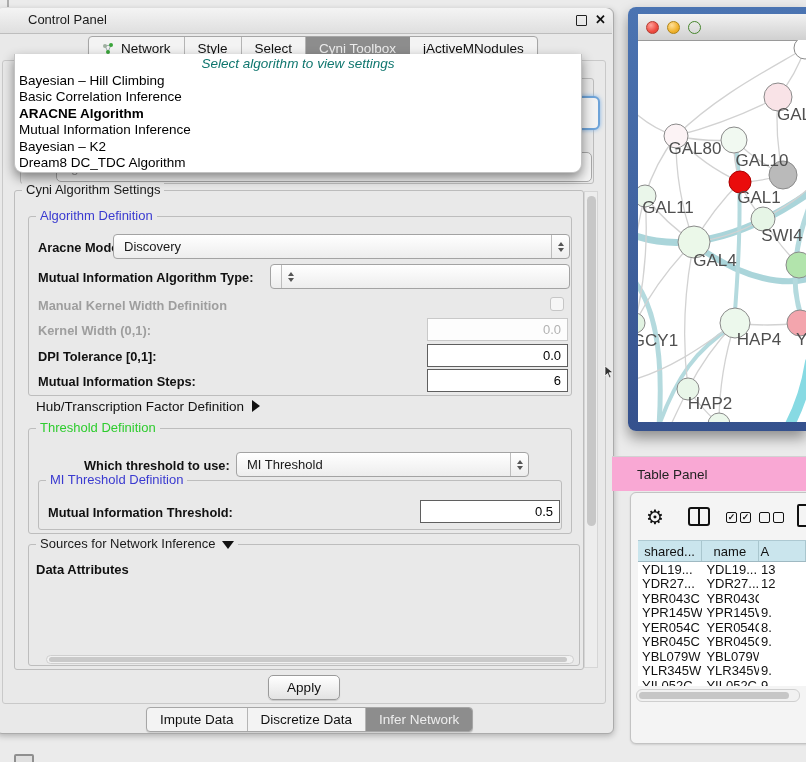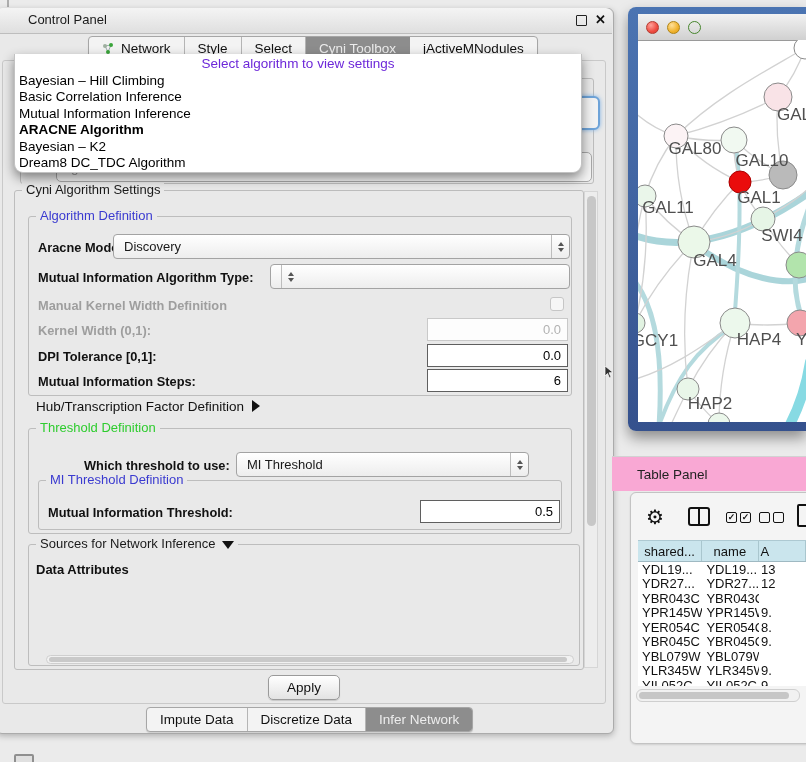--- a/index.html
+++ b/index.html
@@ -46,21 +46,21 @@
   .attr-item{height:17.2px;line-height:17.2px;background:#3e68c8;color:#fff;font-size:13px;padding-left:8px;
              width:calc(100% - 11px);box-sizing:border-box;}
   .scroll-track-v{background:#ededed;border:1px solid #d6d6d6;box-sizing:border-box;}
   .thumb{background:#c7c7c7;border-radius:5px;}
   .hscroll{background:#f1f1f1;border:1px solid #cfcfcf;border-radius:5px;box-sizing:border-box;}
   .btn{display:flex;align-items:center;justify-content:center;border:1px solid #9a9a9a;border-radius:5px;
        background:linear-gradient(#ffffff,#e3e3e3);font-size:13.5px;color:#111;box-shadow:0 1px 1px rgba(0,0,0,.15);}
   
   .popup{background:#ffffff;border:1px solid #c2c2c2;border-top:none;border-radius:0 0 9px 9px;
          box-shadow:0 5px 12px rgba(0,0,0,.45);overflow:hidden;}
-  .pp-prompt{height:19px;line-height:19px;text-align:center;color:#6d28d9;font-size:13.5px;}
+  .pp-prompt{height:19px;line-height:19px;text-align:center;color:#0f766e;font-size:13.5px;font-style:italic;}
   .pp-item{height:16.4px;line-height:16.4px;font-size:13.5px;color:#000;padding-left:4px;white-space:nowrap;}
   
   .net-frame{background:linear-gradient(180deg,#4b74b2,#35518d);border-radius:8px 0 0 8px;box-shadow:0 7px 14px rgba(0,0,0,.4);}
   .net-titlebar{background:linear-gradient(#f2f2f2,#d0d0d0);border-bottom:1px solid #9a9a9a;display:flex;align-items:center;padding-left:8px;gap:8px;}
   .light{width:13px;height:13px;border-radius:50%;box-sizing:border-box;}
   .light.red{background:radial-gradient(circle at 35% 30%,#ffa29a,#ee4c41 60%,#d83b30);border:1px solid #b33a30;}
   .light.yellow{background:radial-gradient(circle at 35% 30%,#ffe09a,#f0b32f 60%,#dd9d1d);border:1px solid #b08414;}
   .light.green{background:radial-gradient(circle at 35% 30%,#b7e69a,#64bd42 60%,#4da332;);border:1px solid #46852c;}
   
   .tp-header{background:#f9a8d4;border-top:1px solid #d2d2d2;display:flex;align-items:center;}
@@ -204,22 +204,22 @@
       <div class="seg sel">
         <span>Infer Network</span>
       </div>
     </div>
 
   <div class="abs popup" style="left:14px;top:54px;width:566px;height:118px;">
     <div class="pp-prompt">Select algorithm to view settings</div>
     <div id="popupItems">
         <div class="pp-item">Bayesian – Hill Climbing</div>
         <div class="pp-item">Basic Correlation Inference</div>
+        <div class="pp-item" style="font-weight: bold;">ARACNE Algorithm</div>
         <div class="pp-item">Mutual Information Inference</div>
-        <div class="pp-item" style="font-weight: bold;">ARACNE Algorithm</div>
         <div class="pp-item">Bayesian – K2</div>
         <div class="pp-item">Dream8 DC_TDC Algorithm</div>
       </div>
   </div>
 
   <div class="abs" style="left:14px;top:754px;width:20px;height:12px;border:2px solid #8f8f8f;border-radius:2px;background:#e0e0e0;box-sizing:border-box;"></div>
 
   <svg class="abs" style="left:604px;top:366px;" width="10" height="13">
     <polygon points="1,0 1,10 3.5,7.5 5.5,12 7,11 5,6.8 9,6.5" fill="#333" stroke="#fff" stroke-width="0.7"></polygon>
   </svg>

